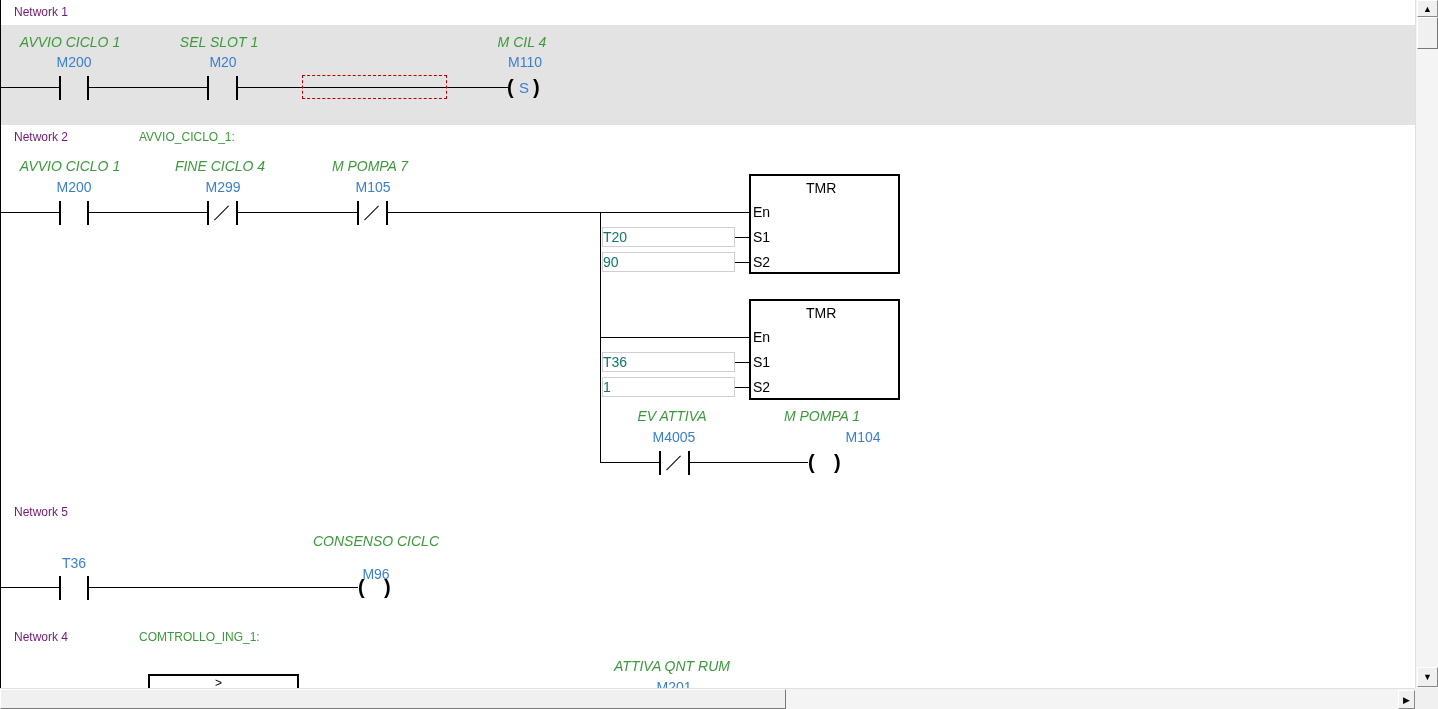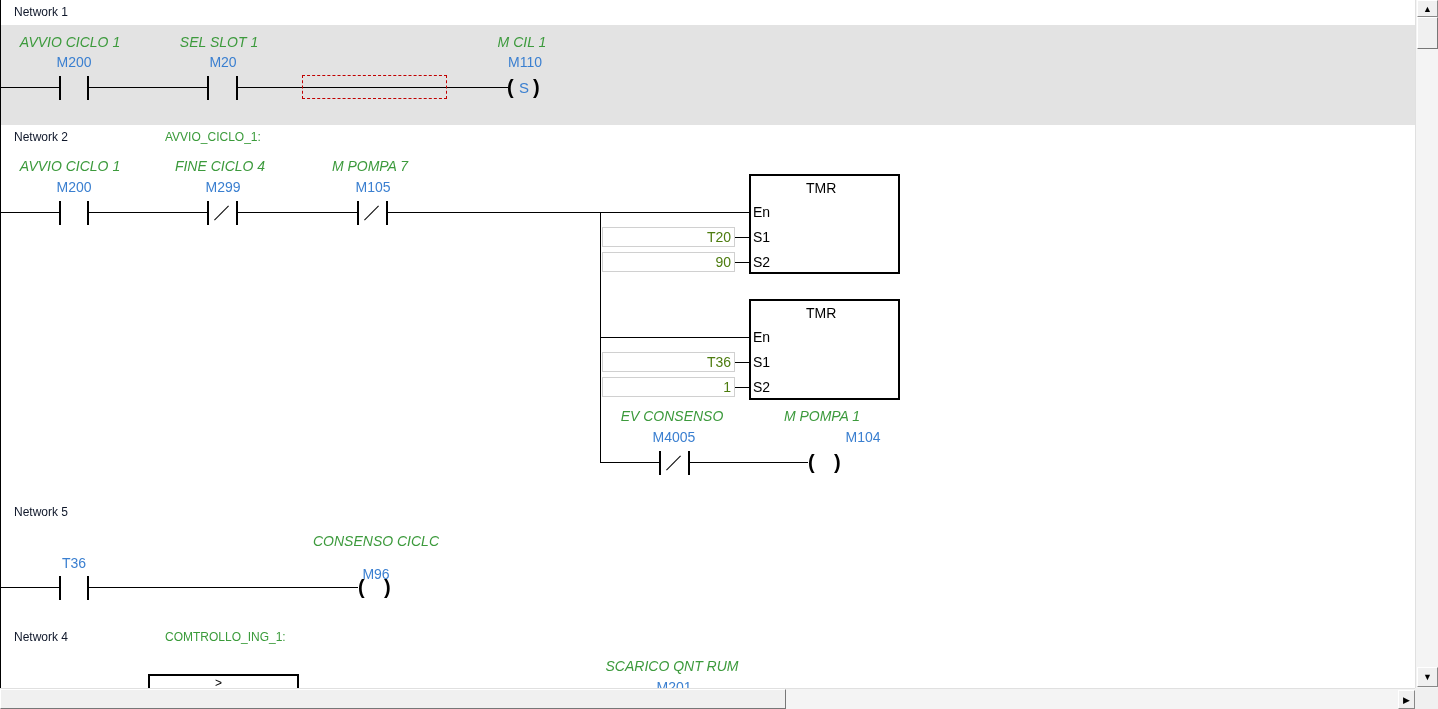--- a/index.html
+++ b/index.html
@@ -4,36 +4,36 @@
 <style>
   html, body { margin: 0; padding: 0; }
   body {
     width: 1438px; height: 709px; overflow: hidden; position: relative;
     background: #ffffff;
     font-family: "Liberation Sans", sans-serif;
   }
   .canvas { position: absolute; left: 0; top: 0; width: 1415px; height: 688px; overflow: hidden; background: #fff; }
   .rail { position: absolute; left: 0; top: 0; width: 1px; height: 688px; background: #000; }
   .net-selected { position: absolute; left: 1px; top: 25px; width: 1414px; height: 100px; background: #e3e3e3; }
-  .net-title { position: absolute; font-size: 12px; color: #0f172a; white-space: nowrap; }
-  .net-label { position: absolute; font-size: 12px; color: #3a9b3a; white-space: nowrap; margin-left: 26px; }
+  .net-title { position: absolute; font-size: 12px; color: #701a75; white-space: nowrap; }
+  .net-label { position: absolute; font-size: 12px; color: #3a9b3a; white-space: nowrap; }
   .comment { position: absolute; font-size: 14px; font-style: italic; color: #3c9a3c; white-space: nowrap; text-align: center; transform: translateX(-50%); }
   .addr { position: absolute; font-size: 14px; color: #3a7fd0; white-space: nowrap; text-align: right; transform: translateX(-50%); }
   .wire { position: absolute; background: #000; }
   .hwire { height: 1px; }
   .vwire { width: 1px; }
   .contact-bar { position: absolute; width: 2px; height: 24px; background: #000; }
   .slash { position: absolute; width: 1px; height: 20px; background: #000; transform: rotate(45deg); transform-origin: center; }
   .coil-paren { position: absolute; font-size: 20px; font-weight: bold; color: #000; line-height: 20px; }
   .coil-text { position: absolute; font-size: 15px; color: #3a7fd0; line-height: 20px; }
   .empty-box { position: absolute; border: 1px dashed #c00000; box-sizing: border-box; }
   .fb { position: absolute; border: 2px solid #000; background: #fff; box-sizing: border-box; }
   .fb-title { position: absolute; font-size: 14px; color: #000; }
   .fb-pin { position: absolute; font-size: 14px; color: #000; }
-  .operand { position: absolute; height: 20px; border: 1px solid #d0d0d0; box-sizing: border-box; background: #fff; font-size: 14px; color: #4d7c0f; text-align: right; padding-right: 3px; line-height: 18px; }
+  .operand { position: absolute; height: 20px; border: 1px solid #d0d0d0; box-sizing: border-box; background: #fff; font-size: 14px; color: #0f766e; text-align: left; padding-right: 3px; line-height: 18px; }
   
   .vscroll { position: absolute; left: 1415px; top: 0; width: 23px; height: 688px; background: #f4f4f4; border-left: 1px solid #e0e0e0; box-sizing: border-box; }
   .hscroll { position: absolute; left: 0; top: 688px; width: 1415px; height: 21px; background: #f4f4f4; border-top: 1px solid #e0e0e0; box-sizing: border-box; }
   .sb-btn { position: absolute; background: #f0f0f0; border: 1px solid #fff; border-right-color: #888; border-bottom-color: #888; box-sizing: border-box; display: flex; align-items: center; justify-content: center; font-size: 9px; color: #000; }
   .sb-thumb { position: absolute; background: #f0f0f0; border: 1px solid #fff; border-right-color: #777; border-bottom-color: #777; box-sizing: border-box; }
   .corner { position: absolute; left: 1415px; top: 688px; width: 23px; height: 21px; background: #f0f0f0; }
 </style>
 </head>
 <body>
 
@@ -54,21 +54,21 @@
 
   <div class="comment" style="left:219px;top:34px;">SEL SLOT 1</div>
   <div class="addr" style="left:223px;top:54px;">M20</div>
   <div>
     <div class="contact-bar" style="left:207px;top:76px;"></div>
     <div class="contact-bar" style="left:236px;top:76px;"></div>
   </div>
   <div class="wire hwire" style="left:238px;top:87px;width:270px;"></div>
   <div class="empty-box" style="left:302px;top:75px;width:145px;height:24px;"></div>
 
-  <div class="comment" style="left:522px;top:34px;">M CIL 1</div>
+  <div class="comment" style="left:522px;top:34px;">M CIL 4</div>
   <div class="addr" style="left:525px;top:54px;">M110</div>
   <div>
     <div class="coil-paren" style="left:507px;top:77px;">(</div>
     <div class="coil-text" style="left:519px;top:78px;">S</div>
     <div class="coil-paren" style="left:533px;top:77px;">)</div>
   </div>
 
   <div class="net-title" style="left:14px;top:130px;">Network 2</div>
   <div class="net-label" style="left:139px;top:130px;">AVVIO_CICLO_1:</div>
 
@@ -115,21 +115,21 @@
   <div class="fb" style="left:749px;top:299px;width:151px;height:101px;"></div>
   <div class="fb-title" style="left:806px;top:305px;">TMR</div>
   <div class="fb-pin" style="left:753px;top:329px;">En</div>
   <div class="fb-pin" style="left:753px;top:354px;">S1</div>
   <div class="fb-pin" style="left:753px;top:379px;">S2</div>
   <div class="operand" style="left:602px;top:352px;width:133px;">T36</div>
   <div class="operand" style="left:602px;top:377px;width:133px;">1</div>
   <div class="wire hwire" style="left:735px;top:362px;width:15px;"></div>
   <div class="wire hwire" style="left:735px;top:387px;width:15px;"></div>
 
-  <div class="comment" style="left:672px;top:408px;">EV CONSENSO</div>
+  <div class="comment" style="left:672px;top:408px;">EV ATTIVA</div>
   <div class="addr" style="left:674px;top:429px;">M4005</div>
   <div class="wire hwire" style="left:600px;top:462px;width:60px;"></div>
   <div>
     <div class="contact-bar" style="left:659px;top:451px;"></div>
     <div class="slash" style="left:673px;top:453px;"></div>
     <div class="contact-bar" style="left:688px;top:451px;"></div>
   </div>
   <div class="wire hwire" style="left:690px;top:462px;width:118px;"></div>
 
   <div class="comment" style="left:822px;top:408px;">M POMPA 1</div>
@@ -155,21 +155,21 @@
     <div class="coil-paren" style="left:358px;top:577px;">(</div>
     <div class="coil-paren" style="left:384px;top:577px;">)</div>
   </div>
 
   <div class="net-title" style="left:14px;top:630px;">Network 4</div>
   <div class="net-label" style="left:139px;top:630px;">COMTROLLO_ING_1:</div>
 
   <div class="fb" style="left:148px;top:674px;width:151px;height:40px;"></div>
   <div class="fb-title" style="left:215px;top:676px;font-size:12px;">&gt;</div>
 
-  <div class="comment" style="left:672px;top:658px;">SCARICO QNT RUM</div>
+  <div class="comment" style="left:672px;top:658px;">ATTIVA QNT RUM</div>
   <div class="addr" style="left:674px;top:679px;text-decoration:underline;">M201</div>
 </div>
 
 <div class="vscroll">
   <div class="sb-btn" style="left:1px;top:0;width:21px;height:17px;">
     <span>▲</span>
   </div>
   <div class="sb-thumb" style="left:1px;top:17px;width:21px;height:32px;"></div>
   <div class="sb-btn" style="left:1px;top:667px;width:21px;height:20px;">
     <span>▼</span>

